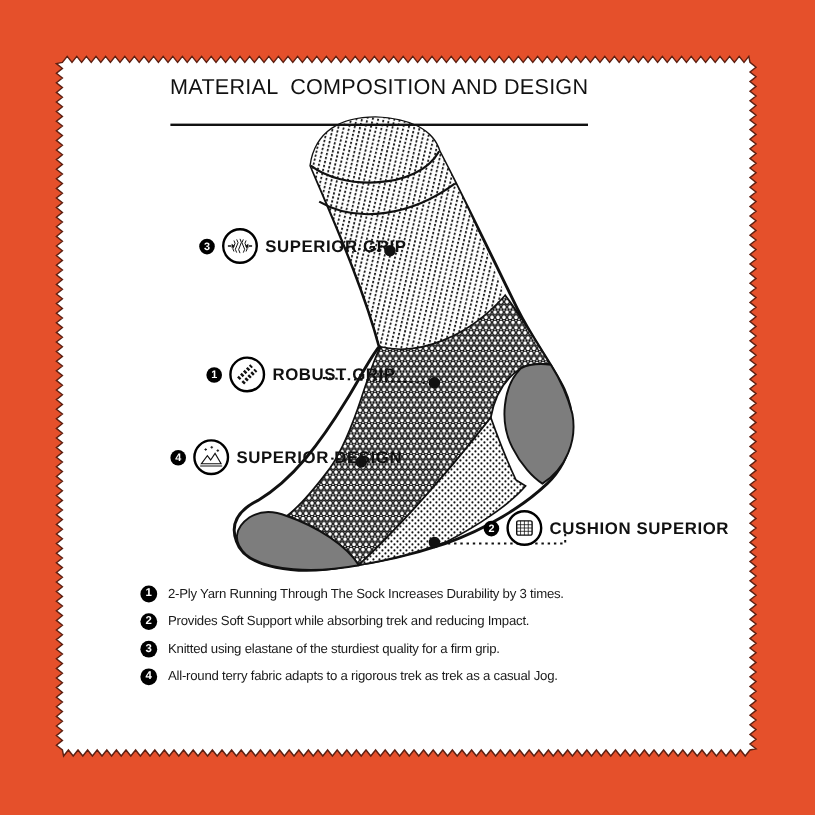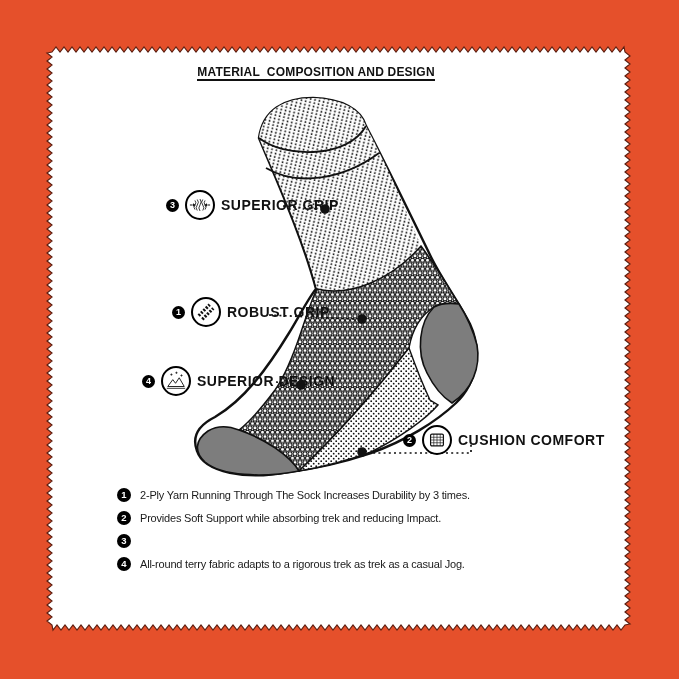--- a/index.html
+++ b/index.html
@@ -7,22 +7,22 @@
     width:679px;height:679px;position:relative;overflow:hidden;
     background:var(--background,#E5502B);
     font-family:"Liberation Sans",sans-serif;
   }
   .bg-svg{position:absolute;inset:0;width:679px;height:679px}
   .sock-svg{position:absolute;inset:0;width:679px;height:679px}
 
   .title-wrap{position:absolute;top:62px;left:52px;width:528px;text-align:center}
   .title-text{
     display:inline-block;white-space:pre;
-    font-size:12px;font-weight:bold;letter-spacing:.2px;color:var(--ink,#111);
-    border-bottom:2.5px solid var(--ink,#111);padding-bottom:0;
+    font-size:18px;font-weight:normal;letter-spacing:.2px;color:var(--ink,#111);
+    border-bottom:2.5px solid var(--ink,#111);padding-bottom:20px;
   }
 
   .callout{position:absolute;display:flex;align-items:center;gap:6px}
   .badge{
     width:13px;height:13px;border-radius:50%;background:#000;color:#fff;
     font-size:9px;font-weight:bold;display:flex;align-items:center;justify-content:center;
     flex:0 0 auto;line-height:1;
   }
   .icon-circle{
     width:26px;height:26px;border:2px solid #000;border-radius:50%;background:#fff;
@@ -142,34 +142,35 @@
   </div>
 
   <div class="callout" style="left:403px;top:425px">
     <span class="badge">2</span>
     <span class="icon-circle">
       <svg width="22" height="22" viewBox="-12 -12 24 24">
         <rect x="-7" y="-6.5" width="14" height="13" rx="1.5" fill="none" stroke="#111" stroke-width="1.3"></rect>
         <path d="M-7 -3 H7 M-7 0 H7 M-7 3 H7 M-3.5 -6.5 V6.5 M0 -6.5 V6.5 M3.5 -6.5 V6.5" stroke="#111" stroke-width="0.7"></path>
       </svg>
     </span>
-    <span class="callout-label">CUSHION COMFORT</span>
+    <span class="callout-label">CUSHION SUPERIOR</span>
   </div>
 
   <div class="features">
     <div class="feature">
       <span class="badge">1</span>
       <span class="feature-text">2-Ply Yarn Running Through The Sock Increases Durability by 3 times.</span>
     </div>
     <div class="feature">
       <span class="badge">2</span>
       <span class="feature-text">Provides Soft Support while absorbing trek and reducing Impact.</span>
     </div>
     <div class="feature">
       <span class="badge">3</span>
+      <span class="feature-text">Knitted using elastane of the sturdiest quality for a firm grip.</span>
     </div>
     <div class="feature">
       <span class="badge">4</span>
       <span class="feature-text">All-round terry fabric adapts to a rigorous trek as trek as a casual Jog.</span>
     </div>
   </div>
 
 </div>
 
 </body></html>

